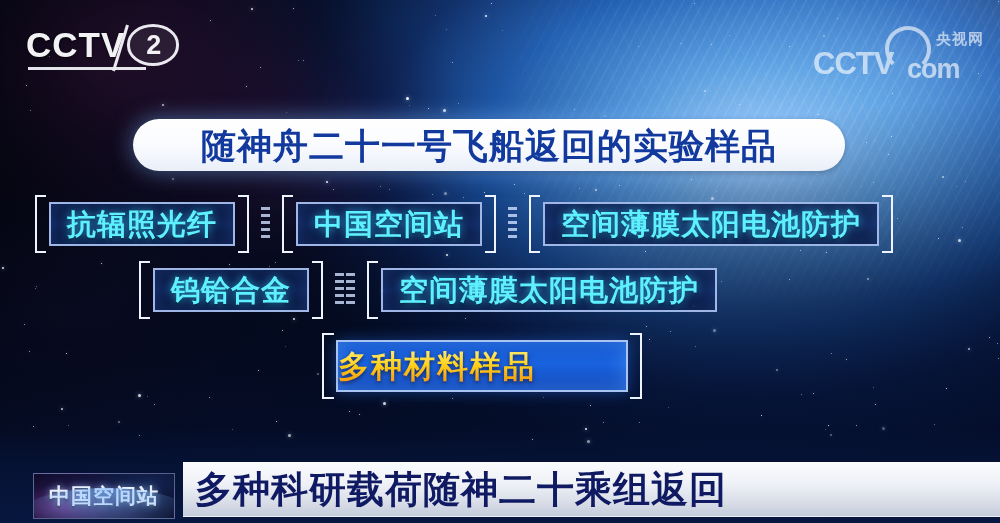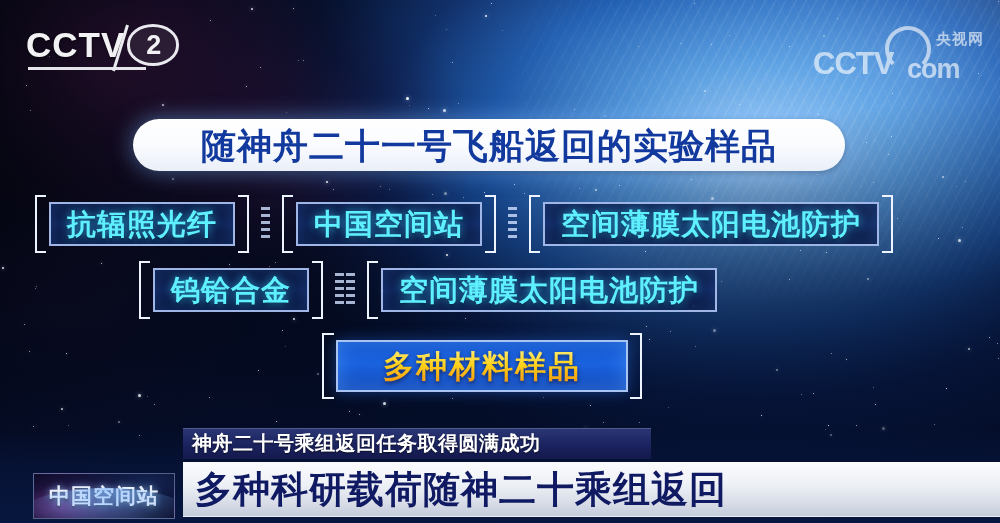--- a/index.html
+++ b/index.html
@@ -102,21 +102,21 @@
   
   .ticks { position:relative; width:9px; height:34px; margin:0 1px; }
   .ticks i { position:absolute; left:0; width:9px; height:3px; background:#cfe0ff; opacity:.8; }
 
   
   .hilite { position:absolute; left:322px; top:340px; padding:0 14px; }
   .hilite .brk { position:absolute; top:-7px; bottom:-7px; width:12px; border:2px solid #f0f6ff; }
   .hilite .brk.l { left:0; border-right:none; }
   .hilite .brk.r { right:0; border-left:none; }
   .hilite .box { position:relative; width:292px; height:52px;
-    display:flex; align-items:center; justify-content:center;
+    display:flex; align-items:center; 
     border:2px solid #a9c4f2;
     background:linear-gradient(180deg,#1352cc 0%,#1a63e0 45%,#1247b8 100%);
     box-shadow:inset 0 0 20px rgba(90,170,255,.45), 0 0 14px rgba(40,110,230,.45); }
   .hilite .box span { font-size:31px; font-weight:700; letter-spacing:2px; line-height:1;
     color:#ffd21e;
     background:linear-gradient(180deg,#ffe96a 0%,#ffd11a 45%,#f59b10 100%);
     -webkit-background-clip:text; background-clip:text; -webkit-text-fill-color:transparent;
     filter:drop-shadow(0 2px 2px rgba(20,30,80,.85)); }
 
   
@@ -446,23 +446,20 @@
     <div class="brk l"></div>
     <div class="brk r"></div>
     <div class="box">
       <span>多种材料样品</span>
     </div>
   </div>
 
   <div class="lower-wrap">
     <div class="lt-bgglow"></div>
 
-    <div class="ticker">
-      <span>神舟二十号乘组返回任务取得圆满成功</span>
-    </div>
 
     <div class="headline">
       <span>多种科研载荷随神二十乘组返回</span>
     </div>
   </div>
 
   <div class="badge">
     <div class="bglow"></div>
     <span>中国空间站</span>
   </div>

